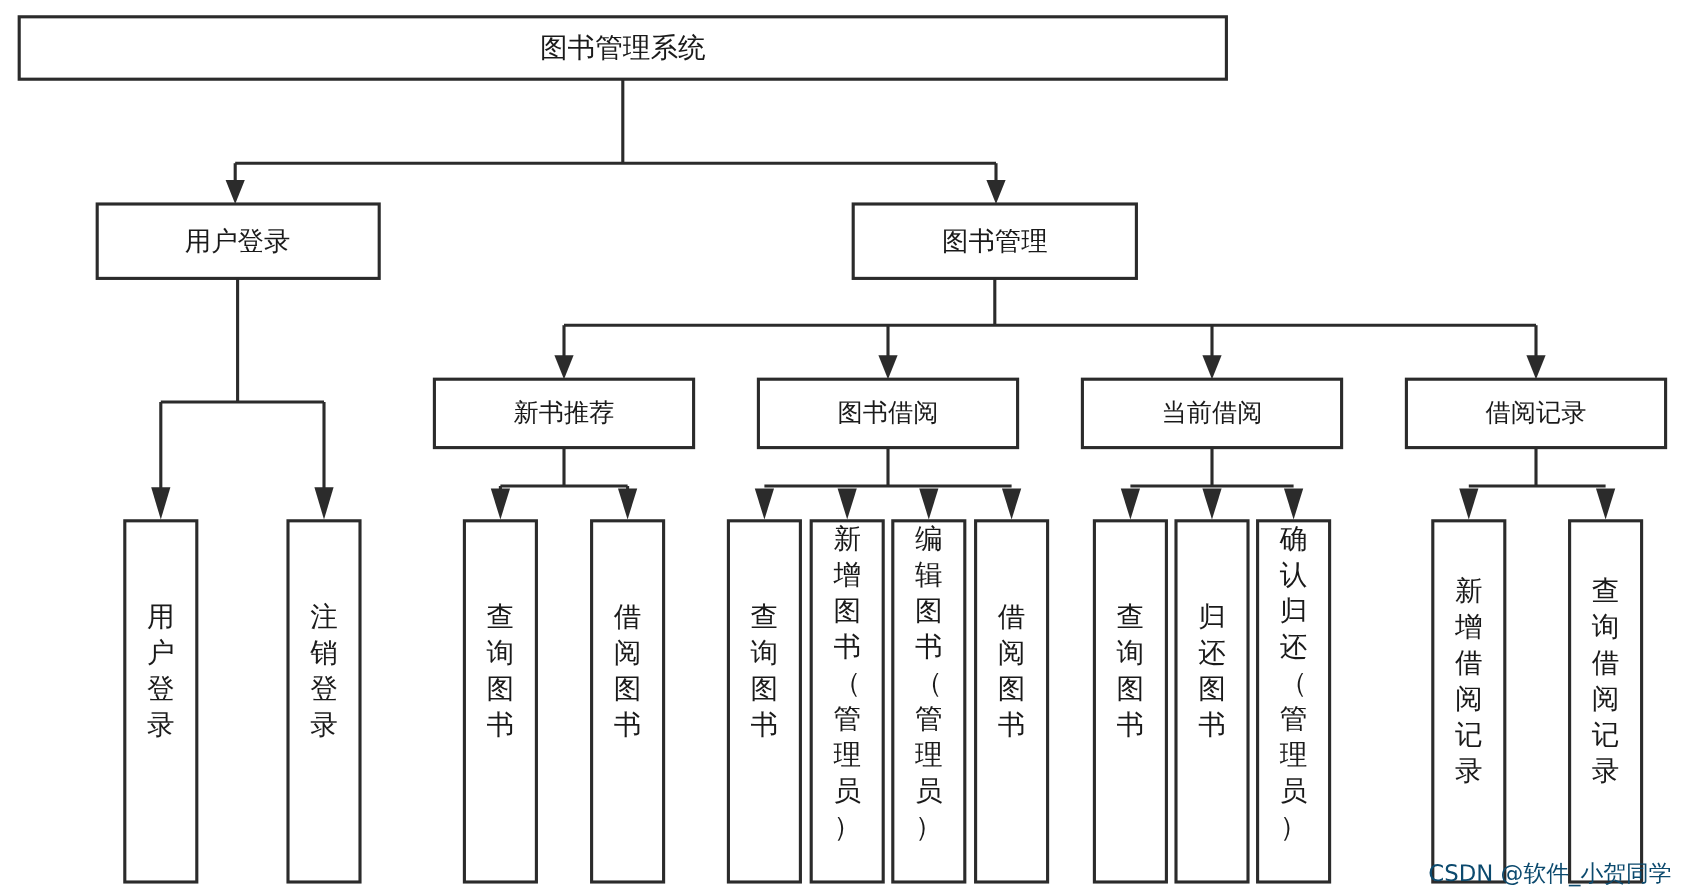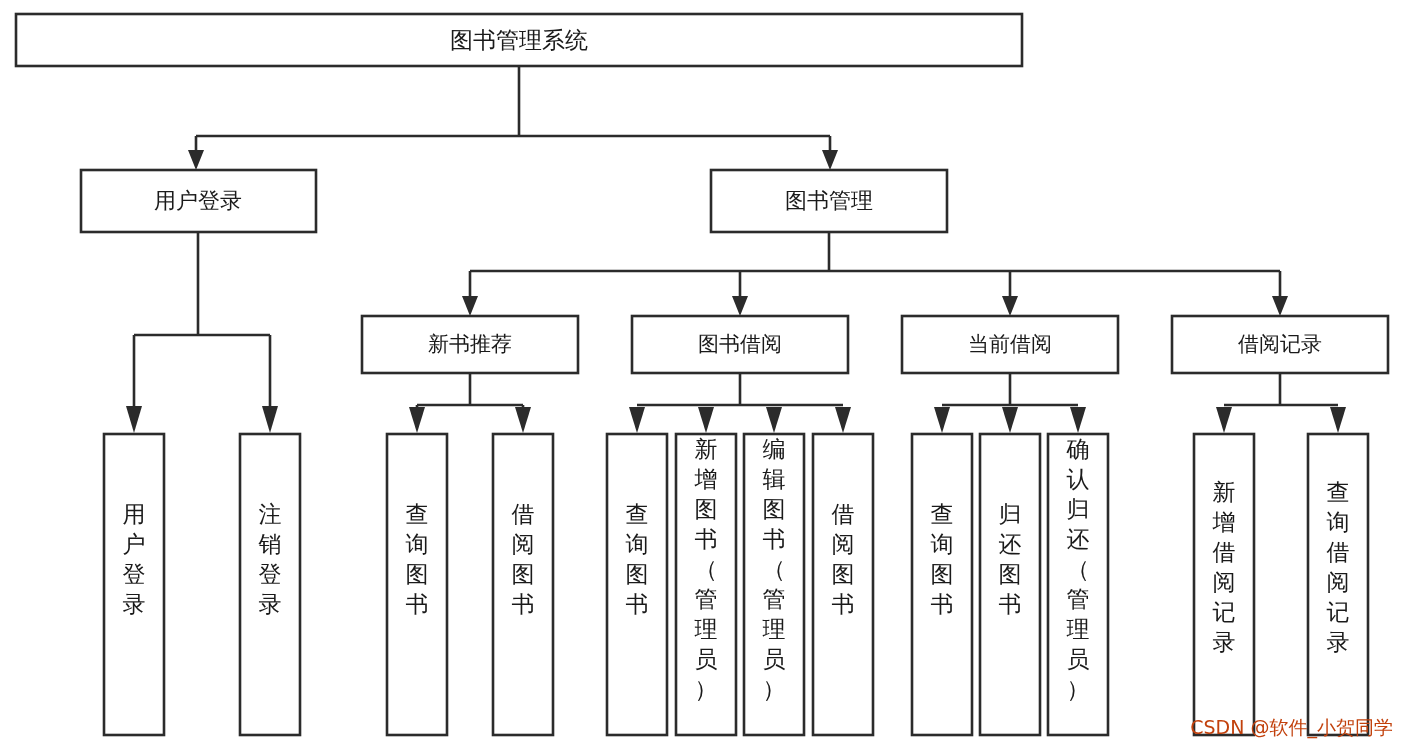--- a/index.html
+++ b/index.html
@@ -47,21 +47,21 @@
   .arrow-head {
     fill: #2b2b2b;
     stroke: none;
   }
   .watermark {
     position: absolute;
     right: 12px;
     bottom: 6px;
     font-family: "DejaVu Sans", "Liberation Sans", sans-serif;
     font-size: 19px;
-    color: #c2410c;
+    color: #0c4a6e;
     white-space: nowrap;
     pointer-events: none;
   }
 </style>
 </head>
 <body>
 
 <svg id="diagram" viewBox="0 0 1405 747" xmlns="http://www.w3.org/2000/svg">
 
   <g>

